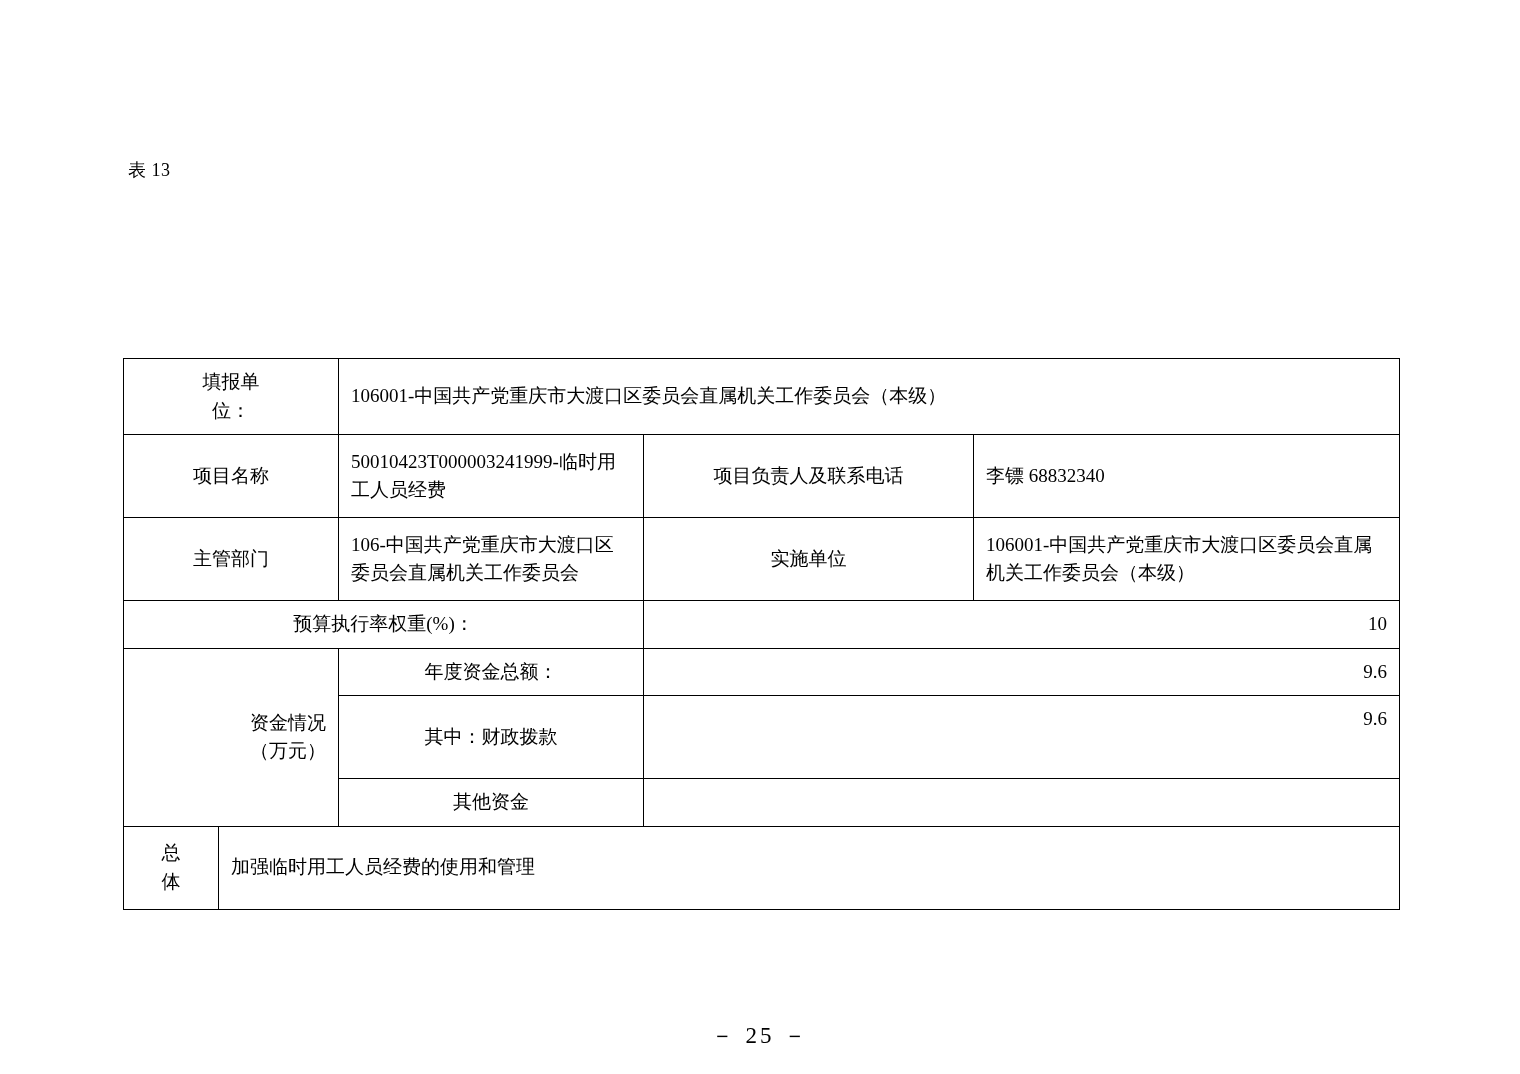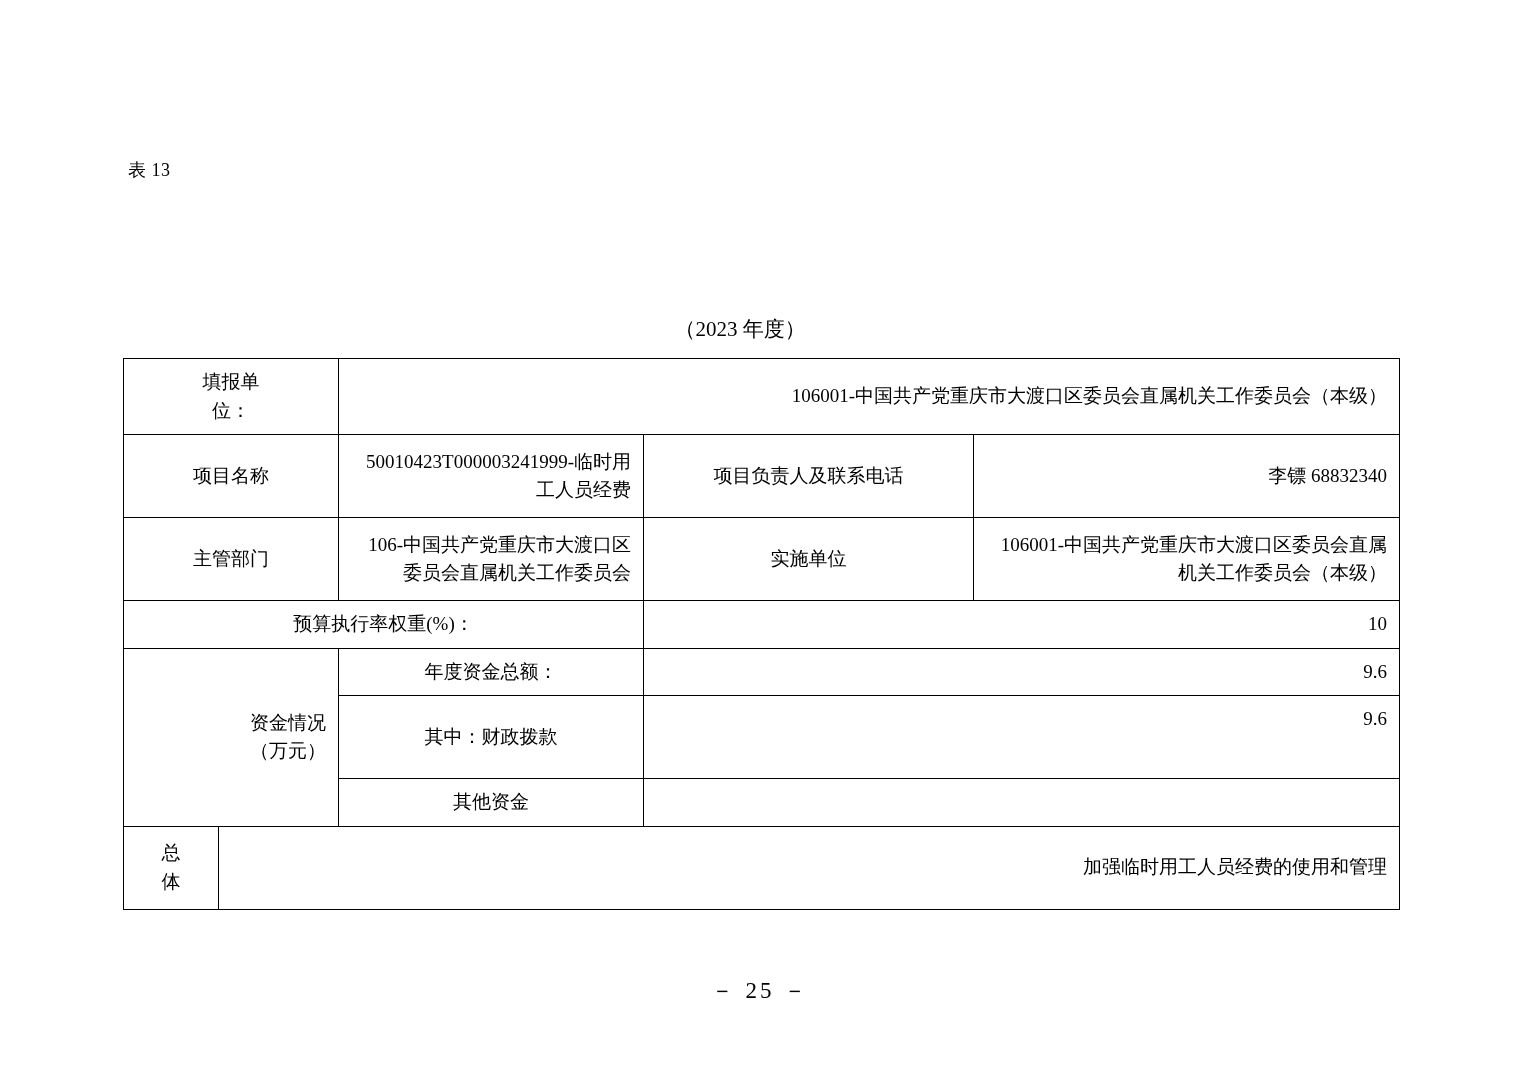--- a/index.html
+++ b/index.html
@@ -58,56 +58,55 @@
     table-layout: fixed;
   }
   table.main td {
     border: 1px solid #000000;
     font-size: 19px;
     padding: 9px 12px;
     vertical-align: middle;
     line-height: 1.5;
   }
   .c-center { text-align: center; }
-  .c-left { text-align: right; }
+  .c-left { text-align: left; }
   .c-right { text-align: right; }
   .pad-left-lg { padding-left: 22px; }
   .vert-label {
     text-align: center;
     line-height: 1.45;
   }
   .vcell-narrow {
     text-align: center;
     padding: 10px 4px;
   }
   .filler-label {
     white-space: pre-line;
     text-align: center;
     line-height: 1.5;
   }
   .page-number {
     position: absolute;
     left: 0;
-    top: 975px;
+    top: 1020px;
     width: 1520px;
     text-align: center;
     font-size: 23px;
     letter-spacing: 3px;
   }
   .tall-row td { height: 64px; }
 </style>
 </head>
 <body>
 
 <div class="page">
 
   <div class="table-label">表 13</div>
 
 
-  <div class="doc-subtitle">（2023 年度）</div>
 
   <table class="main">
     <colgroup>
       <col style="width:95px">
       <col style="width:120px">
       <col style="width:305px">
       <col style="width:330px">
       <col style="width:426px">
     </colgroup>
     <tbody>

